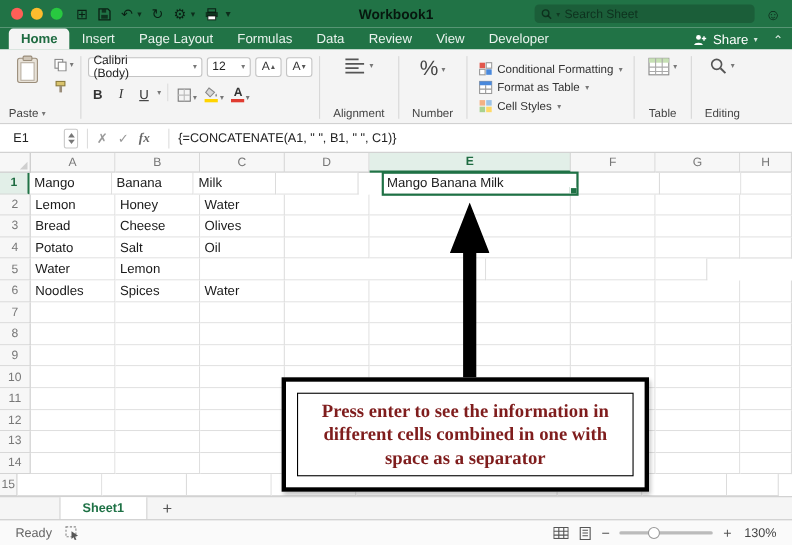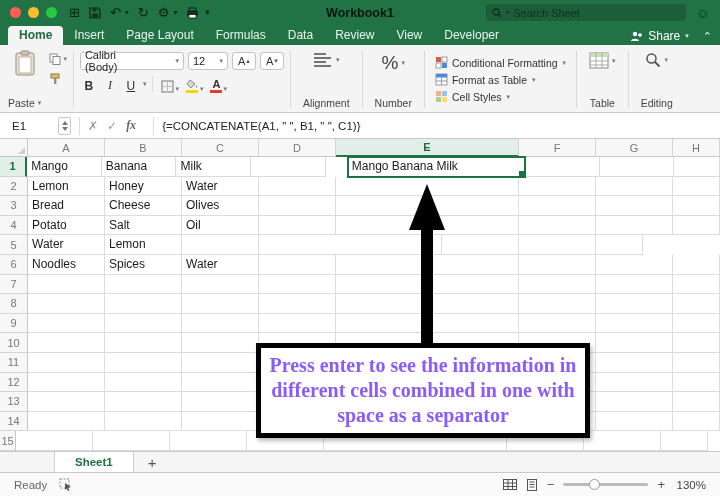--- a/index.html
+++ b/index.html
@@ -79,21 +79,21 @@
   .g-colhead.sel-head { background:#e2efe8; color:#1e6b41; font-weight:bold; border-bottom:2px solid #217346; }
   .g-rowhead { border-right:1px solid #c6c6c6; border-bottom:1px solid #d4d4d4; background:#f7f7f7; color:#777; font-size:11px; display:flex; align-items:center; justify-content:center; }
   .g-rowhead.sel-head-row { background:#e2efe8; color:#1e6b41; font-weight:bold; border-right:2px solid #217346; }
   .g-cell { border-right:1px solid #dcdcdc; border-bottom:1px solid #dcdcdc; font-size:12px; color:#1a1a1a; padding-left:4px; line-height:19.6px; white-space:nowrap; overflow:hidden; background:#fff; }
   .g-cell.selected { outline:2px solid #1e7145; outline-offset:-1px; position:relative; z-index:1;margin-left:22px; }
   .g-cell.selected::after { content:""; position:absolute; width:6px; height:6px; right:-2px; bottom:-2px; background:#1e7145; border:1px solid #fff; }
 
   
   .arrow-svg { position:absolute; left:409px; top:45px; z-index:3; }
   .callout { position:absolute; left:256px; top:204px; width:334px; z-index:3; background:#fff; border:4px solid #000; box-shadow:2px 3px 4px rgba(0,0,0,.25); }
-  .callout-inner { border:1px solid #000; margin:0; padding:5px 8px; text-align:center; font-family:"Liberation Serif","DejaVu Serif",serif; font-weight:bold; font-size:20px; line-height:1.25; color:#8b5cf6; }
+  .callout-inner { border:1px solid #000; margin:10px; padding:5px 8px; text-align:center; font-family:"Liberation Serif","DejaVu Serif",serif; font-weight:bold; font-size:17px; line-height:1.25; color:#7f1d1d; }
 
   
   .sheetbar { height:21px; background:#f5f5f5; border-top:1px solid #c9c9c9; display:flex; align-items:stretch; flex:0 0 auto; }
   .sheettab { margin-left:54px; background:#fff; border-left:1px solid #d0d0d0; border-right:1px solid #d0d0d0; color:#1e7145; font-weight:bold; font-size:11.5px; display:flex; align-items:center; padding:0 20px; }
   .addsheet { color:#555; font-size:15px; display:flex; align-items:center; padding:0 14px; }
 
   
   .statusbar { height:24px; background:#fafafa; border-top:1px solid #c9c9c9; display:flex; align-items:center; padding:0 14px; font-size:11.5px; color:#666; flex:0 0 auto; }
   .ready { margin-right:12px; }
   .status-right { margin-left:auto; display:flex; align-items:center; gap:9px; }

